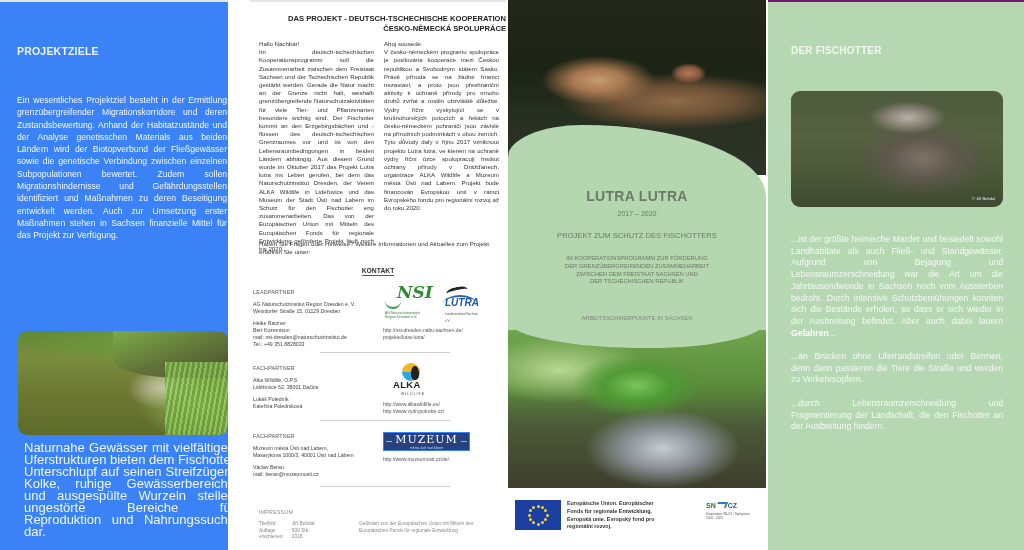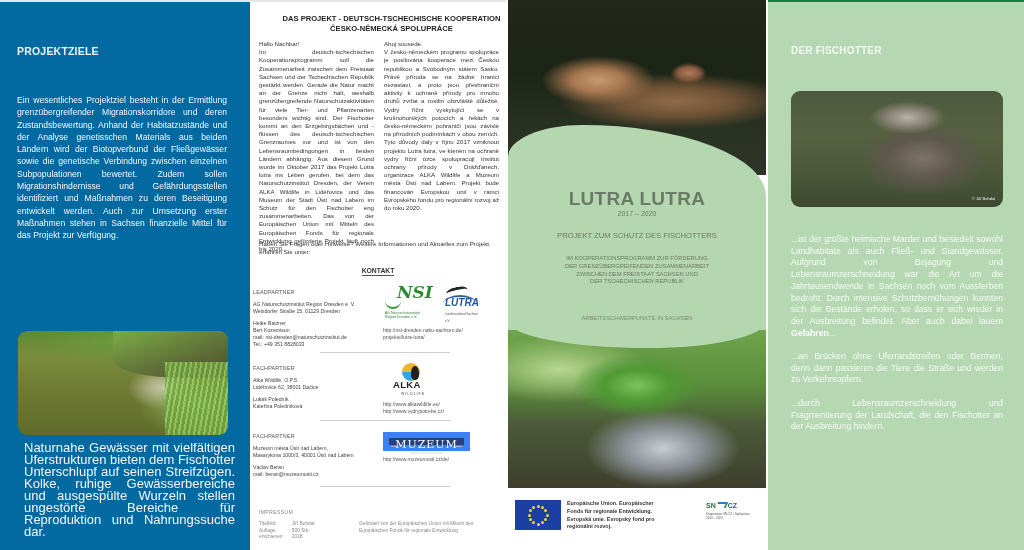--- a/index.html
+++ b/index.html
@@ -2,39 +2,39 @@
 <html><head>
 <meta charset="utf-8">
 <style>
   * { box-sizing: border-box; margin: 0; padding: 0; }
   html, body { width: 1024px; height: 550px; overflow: hidden; background: #ffffff; }
   body { font-family: "Liberation Sans", sans-serif; position: relative; }
 
   .panel { position: absolute; top: 0; height: 550px; overflow: hidden; }
 
   
-  .p-left { left: 0; width: 250px; background: #0369a1; border-top: 2px solid #dfe8f0; }
+  .p-left { left: 0; width: 228px; background: #3b82f6; border-top: 2px solid #dfe8f0; }
   .p-left .heading { position: absolute; left: 17px; top: 43px; font-size: 10.5px; color: #eef4fa; letter-spacing: 0.2px; }
   .p-left .body { position: absolute; left: 17px; top: 92px; width: 210px; font-size: 8.6px; line-height: 12.3px; color: #f4f8fb; text-align: justify; }
   .p-left .body p { margin-bottom: 12px; }
   .p-left .photo { position: absolute; left: 18px; top: 329px; width: 210px; height: 104px; border-radius: 9px; overflow: hidden;
     background:
       radial-gradient(ellipse 40% 50% at 85% 70%, #8fb45a 0%, rgba(143,180,90,0) 70%),
       radial-gradient(ellipse 30% 35% at 70% 55%, #d9d2c0 0%, rgba(217,210,192,0) 60%),
       radial-gradient(ellipse 60% 30% at 50% 10%, #6c9b3c 0%, rgba(108,155,60,0) 70%),
       linear-gradient(180deg, #5f8a34 0%, #7a8d3e 25%, #6f7a33 55%, #5e6b2a 100%); }
   .p-left .photo .bank { position: absolute; right: 0; top: 0; width: 55%; height: 45%;
     background: linear-gradient(160deg, #7fae4a 0%, #5b6a37 60%, #3e4024 100%); border-bottom-left-radius: 60% 40%; opacity: 0.85; }
   .p-left .photo .grass { position: absolute; right: 0; bottom: 0; width: 30%; height: 70%;
     background: repeating-linear-gradient(100deg, #9fcf6a 0 2px, #6ea43c 2px 5px); opacity: 0.8; }
   .p-left .caption { position: absolute; left: 24px; top: 440px; width: 211px; font-size: 13px; line-height: 12px; color: #f3f7fb; text-align: justify; }
 
   
   .p-center { left: 250px; width: 256px; background: #ffffff; border-top: 2px solid #e6e6e6; }
-  .p-center .title { position: absolute; left: 0; width: 256px; top: 12px; text-align: center; font-size: 7.6px; font-weight: bold; color: #222; line-height: 10px; padding-left: 27px; }
+  .p-center .title { position: absolute; left: 0; width: 256px; top: 12px; text-align: right; font-size: 7.6px; font-weight: bold; color: #222; line-height: 10px; padding-left: 27px; }
   .p-center .cols { position: absolute; left: 9px; top: 38px; width: 240px; display: flex; gap: 10px; }
   .p-center .col { flex: 1; font-size: 6.1px; line-height: 8.2px; color: #333; text-align: justify; }
   .p-center .questions { position: absolute; left: 9px; top: 238px; width: 240px; font-size: 6.2px; line-height: 8.4px; color: #333; }
   .p-center .kontakt { position: absolute; left: 0; width: 256px; top: 265px; text-align: center; font-size: 6.8px; font-weight: bold; color: #333; }
   .p-center .kontakt span { border-bottom: 1px solid #555; padding-bottom: 1px; }
   .p-center .sect { position: absolute; left: 3px; width: 240px; font-size: 5.2px; line-height: 7px; color: #444; }
   .p-center .sect .lbl { font-size: 5.4px; letter-spacing: 0.2px; color: #555; margin-bottom: 5px; }
   .p-center .sect .lft { position: absolute; left: 0; top: 12px; width: 130px; }
   .p-center .sect .lft p { margin-bottom: 5px; }
   .p-center .sect .rgt { position: absolute; left: 130px; top: 0; width: 110px; }
@@ -51,21 +51,21 @@
   .logo-nabu .txt { position: absolute; left: 5px; top: 14px; font-weight: bold; font-style: italic; font-size: 10px; color: #1f56a6; }
   .logo-nabu .sub { position: absolute; left: 5px; top: 26px; font-size: 3px; color: #555; }
 
   .logo-alka { position: absolute; left: 10px; top: -2px; width: 40px; height: 34px; }
   .logo-alka .circle { position: absolute; left: 9px; top: 0; width: 18px; height: 18px; border-radius: 50%;
     background: conic-gradient(#f0b52c 0 25%, #7bc043 25% 50%, #2ea7e0 50% 75%, #f0b52c 75% 100%); }
   .logo-alka .bird { position: absolute; left: 18px; top: 3px; width: 8px; height: 14px; background: #222; border-radius: 50% 50% 40% 40%; }
   .logo-alka .txt { position: absolute; left: 0; top: 18px; width: 40px; text-align: left; font-weight: bold; font-size: 9.5px; color: #222; letter-spacing: 0.3px; }
   .logo-alka .sub { position: absolute; left: 0; top: 28px; width: 40px; text-align: center; font-size: 3.5px; color: #444; letter-spacing: 1px; }
 
-  .logo-muzeum { position: absolute; left: 0; top: 0; width: 87px; height: 19px; background: #27407e; border: 6px solid #3b82f6; color: #fff; text-align: center; }
+  .logo-muzeum { position: absolute; left: 0; top: 0; width: 87px; height: 19px; background: #27407e; border: 1px solid #3b82f6; color: #fff; text-align: center; }
   .logo-muzeum .txt { font-family: "DejaVu Serif", serif; font-size: 11px; line-height: 13px; letter-spacing: 1px; }
   .logo-muzeum .sub { font-size: 3.5px; line-height: 4px; color: #cfd8ee; }
   .logo-muzeum::before, .logo-muzeum::after { content: ""; position: absolute; top: 8px; width: 6px; height: 1px; background: #9fb0d8; }
   .logo-muzeum::before { left: 2px; } .logo-muzeum::after { right: 2px; }
 
   .p-center .impressum { position: absolute; left: 9px; top: 507px; width: 240px; font-size: 4.8px; line-height: 6.5px; color: #888; }
   .p-center .impressum .lbl { font-size: 5.2px; letter-spacing: 0.3px; margin-bottom: 6px; }
   .p-center .impressum table { border-collapse: collapse; position: absolute; top: 12px; left: 0; }
   .p-center .impressum td { padding: 0 8px 0 0; vertical-align: top; color: #888; }
   .p-center .impressum .fund { position: absolute; left: 100px; top: 12px; width: 130px; }
@@ -80,38 +80,38 @@
       linear-gradient(180deg, #22281a 0%, #1c2415 40%, #283021 70%, #2e3528 100%); }
   .p-cover .green-wave { position: absolute; left: 2px; top: 125px; width: 258px; height: 222px; background: #b5d7af;
     border-top-left-radius: 40% 45px; border-top-right-radius: 100% 100px; border-bottom-left-radius: 0; border-bottom-right-radius: 50% 0; }
   .p-cover .photo-bottom { position: absolute; left: 2px; top: 330px; width: 258px; height: 158px;
     background:
       radial-gradient(ellipse 25% 20% at 50% 35%, #7cc35a 0%, #4f9a34 50%, rgba(60,120,40,0) 100%),
       radial-gradient(ellipse 30% 25% at 60% 75%, #c8ccd0 0%, #8a9096 50%, rgba(90,95,100,0) 100%),
       radial-gradient(ellipse 50% 30% at 20% 25%, #b8d892 0%, rgba(140,190,100,0) 70%),
       linear-gradient(180deg, #6fa54c 0%, #5b8c3c 35%, #4b5a38 60%, #3e3e2c 100%); }
   .p-cover .photo-bottom .wave-top { position: absolute; left: 0; top: -12px; width: 258px; height: 30px; background: #b5d7af; border-radius: 0 0 50% 60% / 0 0 100% 100%; }
-  .p-cover .cover-title { position: absolute; left: 0; width: 262px; top: 188px; text-align: center; font-size: 19px; color: #6b7a67; letter-spacing: 0.3px; }
+  .p-cover .cover-title { position: absolute; left: 0; width: 262px; top: 188px; text-align: center; font-size: 14px; color: #6b7a67; letter-spacing: 0.3px; }
   .p-cover .cover-years { position: absolute; left: 0; width: 262px; top: 210px; text-align: center; font-size: 7px; color: #6b7a67; }
   .p-cover .cover-sub { position: absolute; left: 0; width: 262px; top: 231px; text-align: center; font-size: 7.6px; color: #6b7a67; }
   .p-cover .cover-prog { position: absolute; left: 20px; width: 222px; top: 255px; text-align: center; font-size: 5.8px; line-height: 7.8px; color: #6b7a67; }
   .p-cover .cover-focus { position: absolute; left: 0; width: 262px; top: 315px; text-align: center; font-size: 5.8px; color: #7d8b78; }
 
   .p-cover .footer { position: absolute; left: 2px; top: 488px; width: 258px; height: 62px; background: #fff; }
   .eu-flag { position: absolute; left: 7px; top: 12px; width: 46px; height: 30px; background: #1c3fa4; }
   .eu-flag .star { position: absolute; width: 3px; height: 3px; background: #f4d22b; border-radius: 50%; }
   .p-cover .eu-text { position: absolute; left: 59px; top: 12px; width: 110px; font-size: 5.4px; line-height: 7.8px; color: #333; font-weight: bold; }
   .p-cover .sncz { position: absolute; left: 198px; top: 14px; width: 50px; }
   .p-cover .sncz .logo { font-size: 7px; font-weight: bold; color: #2a6a3a; }
   .p-cover .sncz .logo .cz { color: #2554a4; }
   .p-cover .sncz .logo .arrow { display: inline-block; width: 10px; height: 6px; border-top: 2px solid #2e7bc0; border-right: 2px solid #3a9a4a; transform: skewX(-20deg); margin: 0 1px; }
   .p-cover .sncz .sub { font-size: 3px; line-height: 4px; color: #555; margin-top: 3px; }
 
   
-  .p-right { left: 768px; width: 256px; background: #b5d8b3; border-top: 2px solid #15803d; }
+  .p-right { left: 768px; width: 256px; background: #b5d8b3; border-top: 2px solid #701a75; }
   .p-right .heading { position: absolute; left: 23px; top: 43px; font-size: 10px; color: #f2f8f1; letter-spacing: 0.2px; }
   .p-right .photo { position: absolute; left: 23px; top: 89px; width: 212px; height: 116px; border-radius: 9px; overflow: hidden;
     background:
       radial-gradient(ellipse 18% 14% at 55% 23%, #b8b2a6 0%, #8c857a 50%, rgba(100,95,88,0) 100%),
       radial-gradient(ellipse 30% 32% at 62% 58%, #7c7466 0%, #5d574c 55%, rgba(70,66,58,0) 100%),
       linear-gradient(180deg, #4e5a3e 0%, #55613f 40%, #4a5638 75%, #3e4a30 100%); }
   .p-right .photo .credit { position: absolute; right: 8px; bottom: 6px; font-size: 4px; color: #eef; }
   .p-right .body { position: absolute; left: 23px; top: 232px; width: 212px; font-size: 8.6px; line-height: 11.7px; color: #f5faf4; text-align: justify; }
   .p-right .body p { margin-bottom: 11.7px; }
   .p-right .body b { color: #ffffff; font-weight: bold; }

